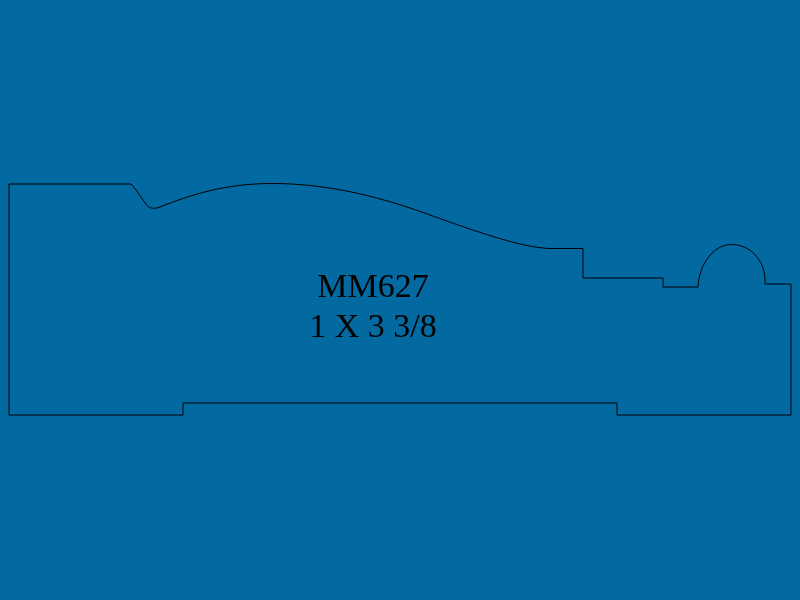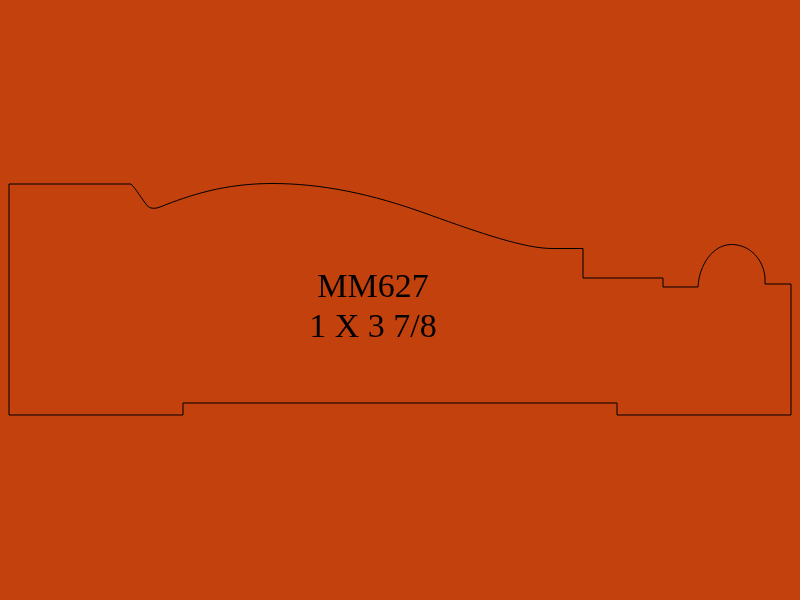--- a/index.html
+++ b/index.html
@@ -10,21 +10,21 @@
     width: 800px;
     height: 600px;
     overflow: hidden;
     background: #ffffff;
     font-family: "Liberation Serif", serif;
   }
   .canvas {
     position: relative;
     width: 800px;
     height: 600px;
-    background: #c2410c;
+    background: #0369a1;
   }
   .profile-svg {
     position: absolute;
     left: 0;
     top: 0;
   }
   .labels {
     position: absolute;
     left: 233px;
     top: 266px;
@@ -40,16 +40,16 @@
 <body>
 
 <div class="canvas">
 
   <svg class="profile-svg" width="800" height="600" viewBox="0 0 800 600">
     <path fill="none" stroke-width="1" d="M 9 184 L 131 184 C 136 189 142 199 147 205.5 C 150 208.5 154 209.2 160 207 C 190 195 225 183.5 272 183.5 C 320 183.5 370 193 430 215 C 480 233 525 248.5 552 248.5 L 583 248.5 L 583 278 L 663 278 L 663 287 L 698 287 C 699 265 713 244.5 731.5 244.5 C 751 244.5 764 261 765 278 L 765 284 L 791 284 L 791 415 L 617 415 L 617 403 L 183 403 L 183 415 L 9 415 Z" stroke="#000000"></path>
   </svg>
 
   <div class="labels">
     <div>MM627</div>
-    <div>1 X 3 7/8</div>
+    <div>1 X 3 3/8</div>
   </div>
 
 </div>
 
 </body></html>

